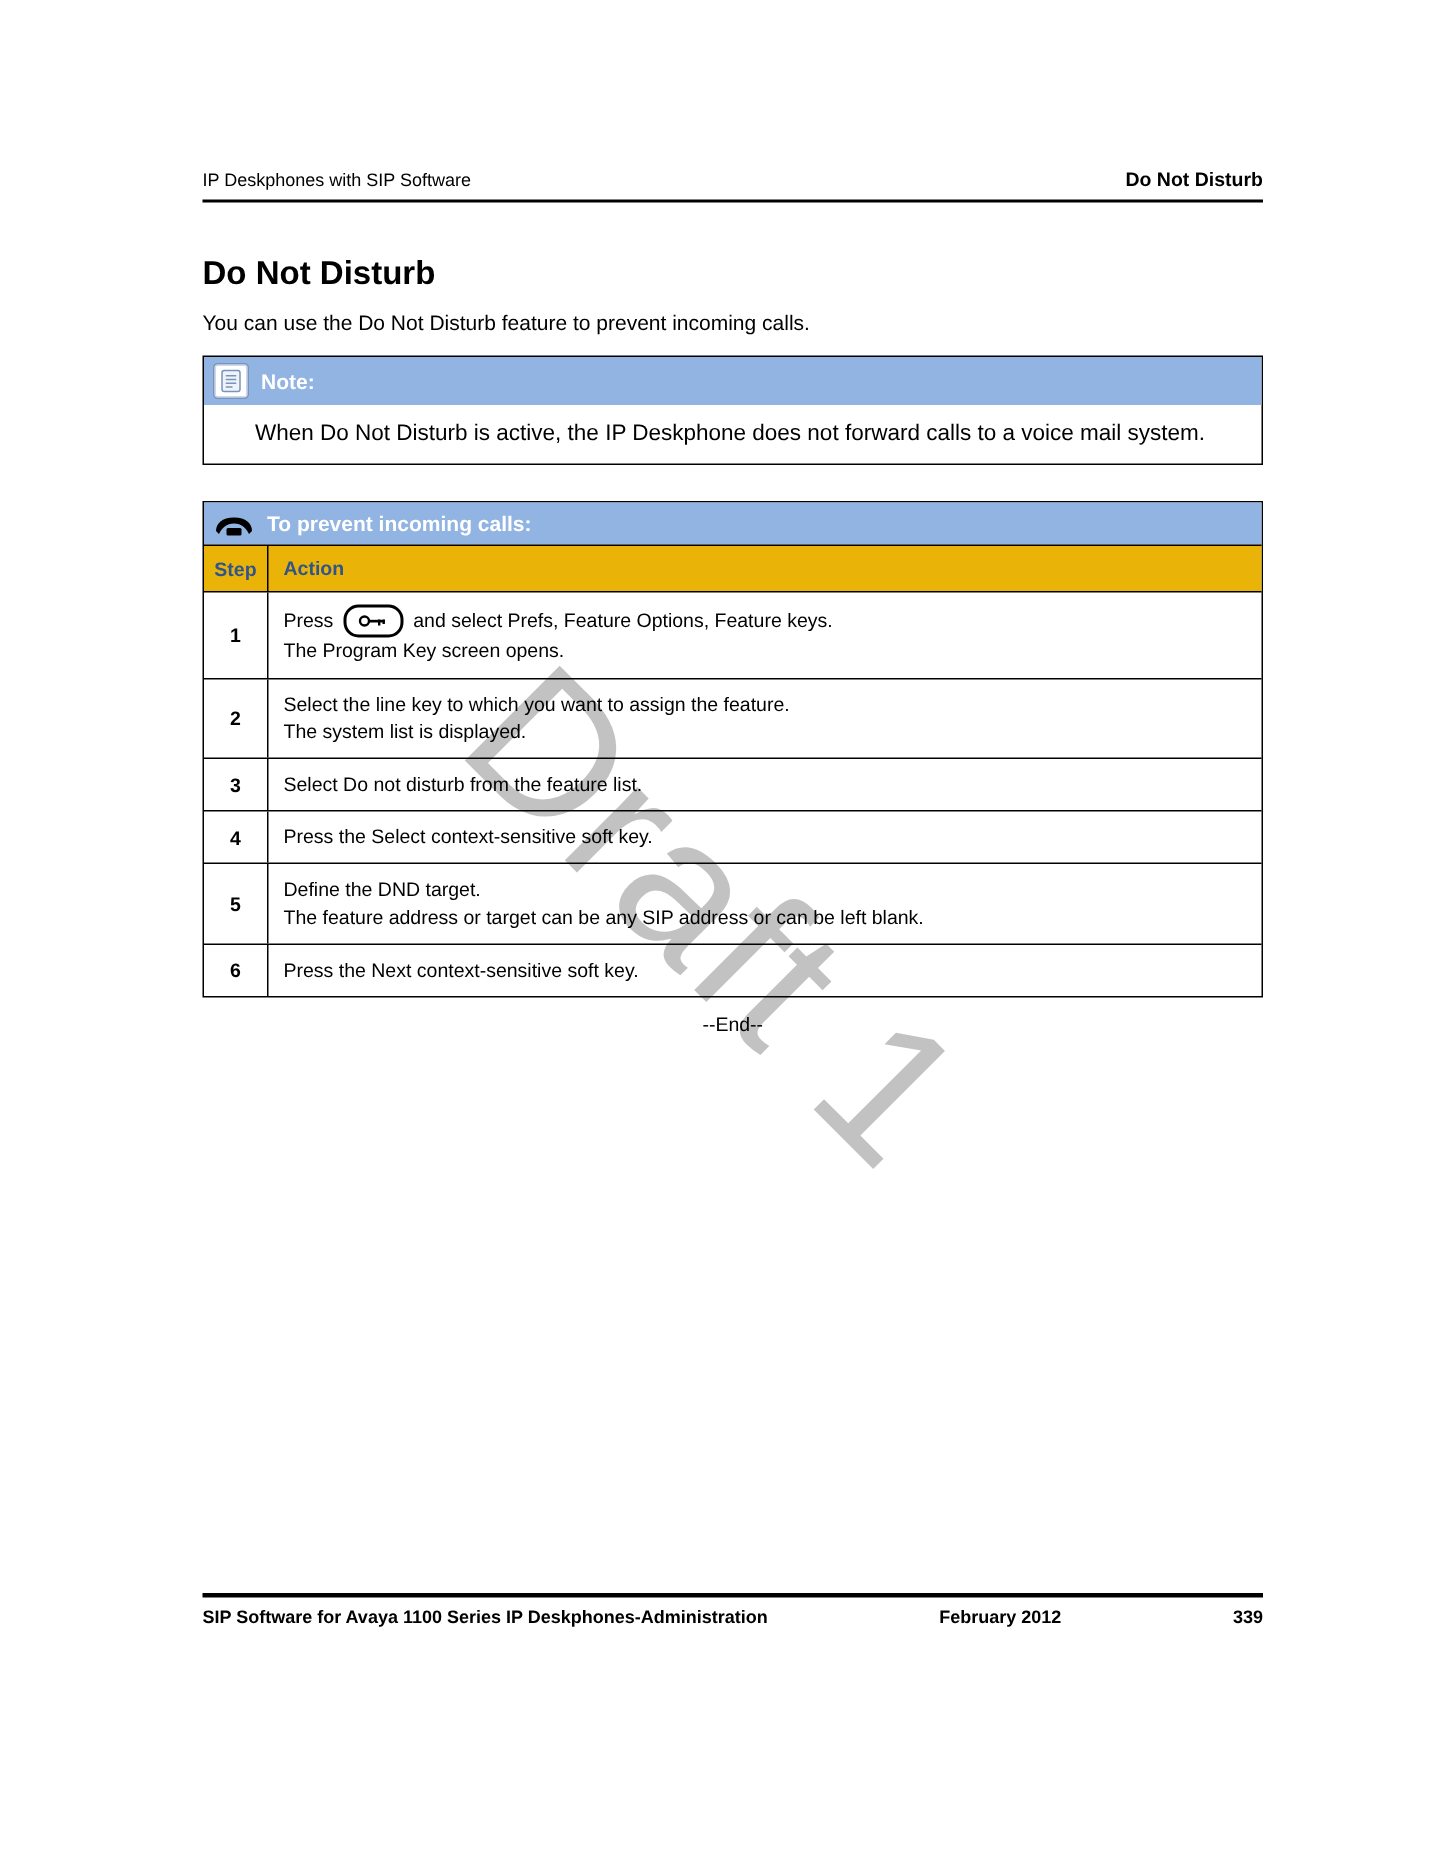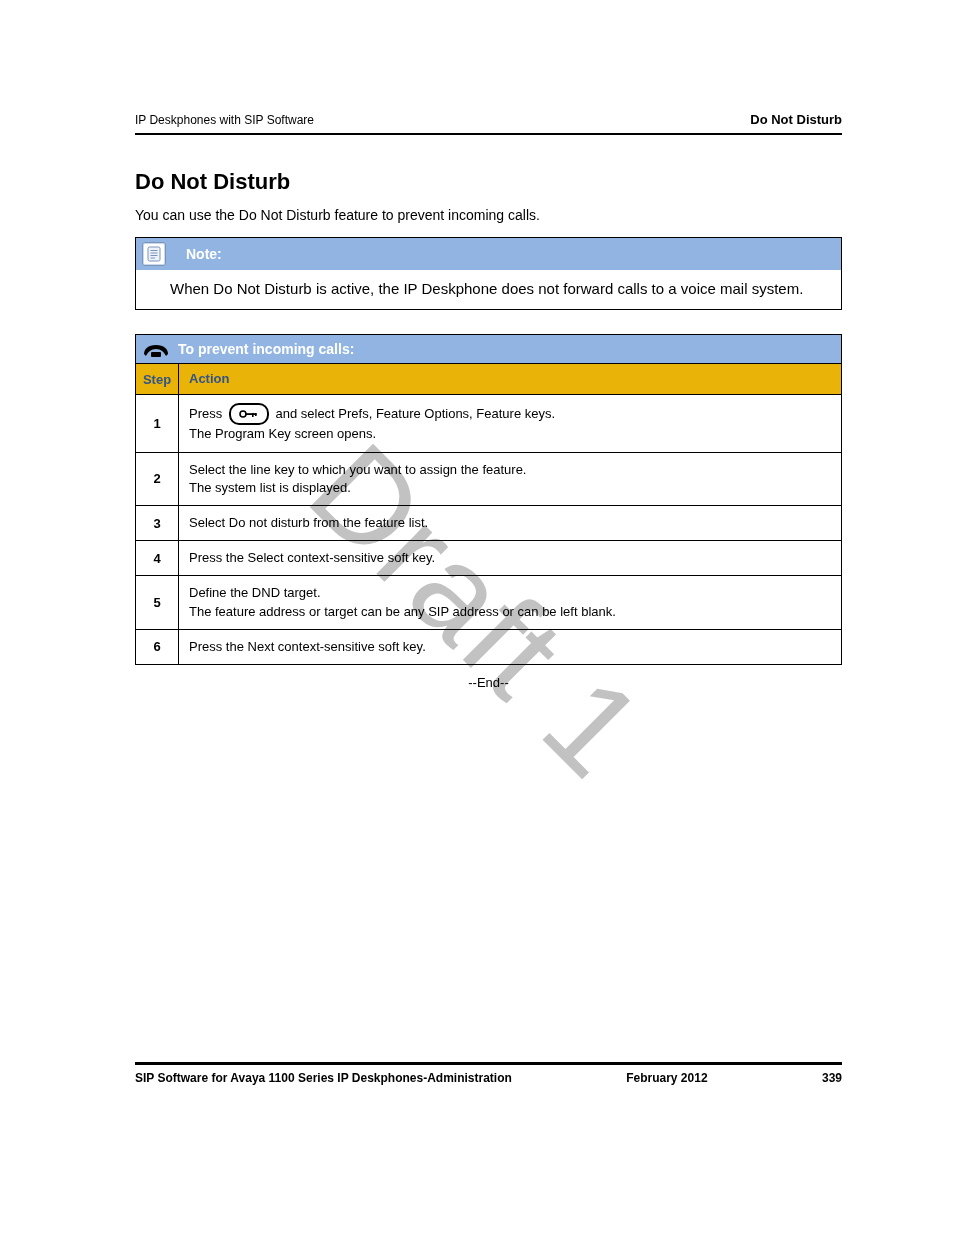--- a/index.html
+++ b/index.html
@@ -43,21 +43,21 @@
   
   .note-panel {
     border: 1px solid #000;
     margin-top: 10px;
   }
   .note-panel .banner {
     background: #91b4e2;
     display: flex;
     align-items: center;
     padding: 4px 6px;
-    gap: 20px;
+    gap: 8px;
   }
   .note-panel .banner .label {
     font-weight: bold;
     color: #fff;
     font-size: 14px;
   }
   .note-panel .body {
     padding: 8px 10px 10px 34px;
     font-size: 15px;
     line-height: 1.4;

